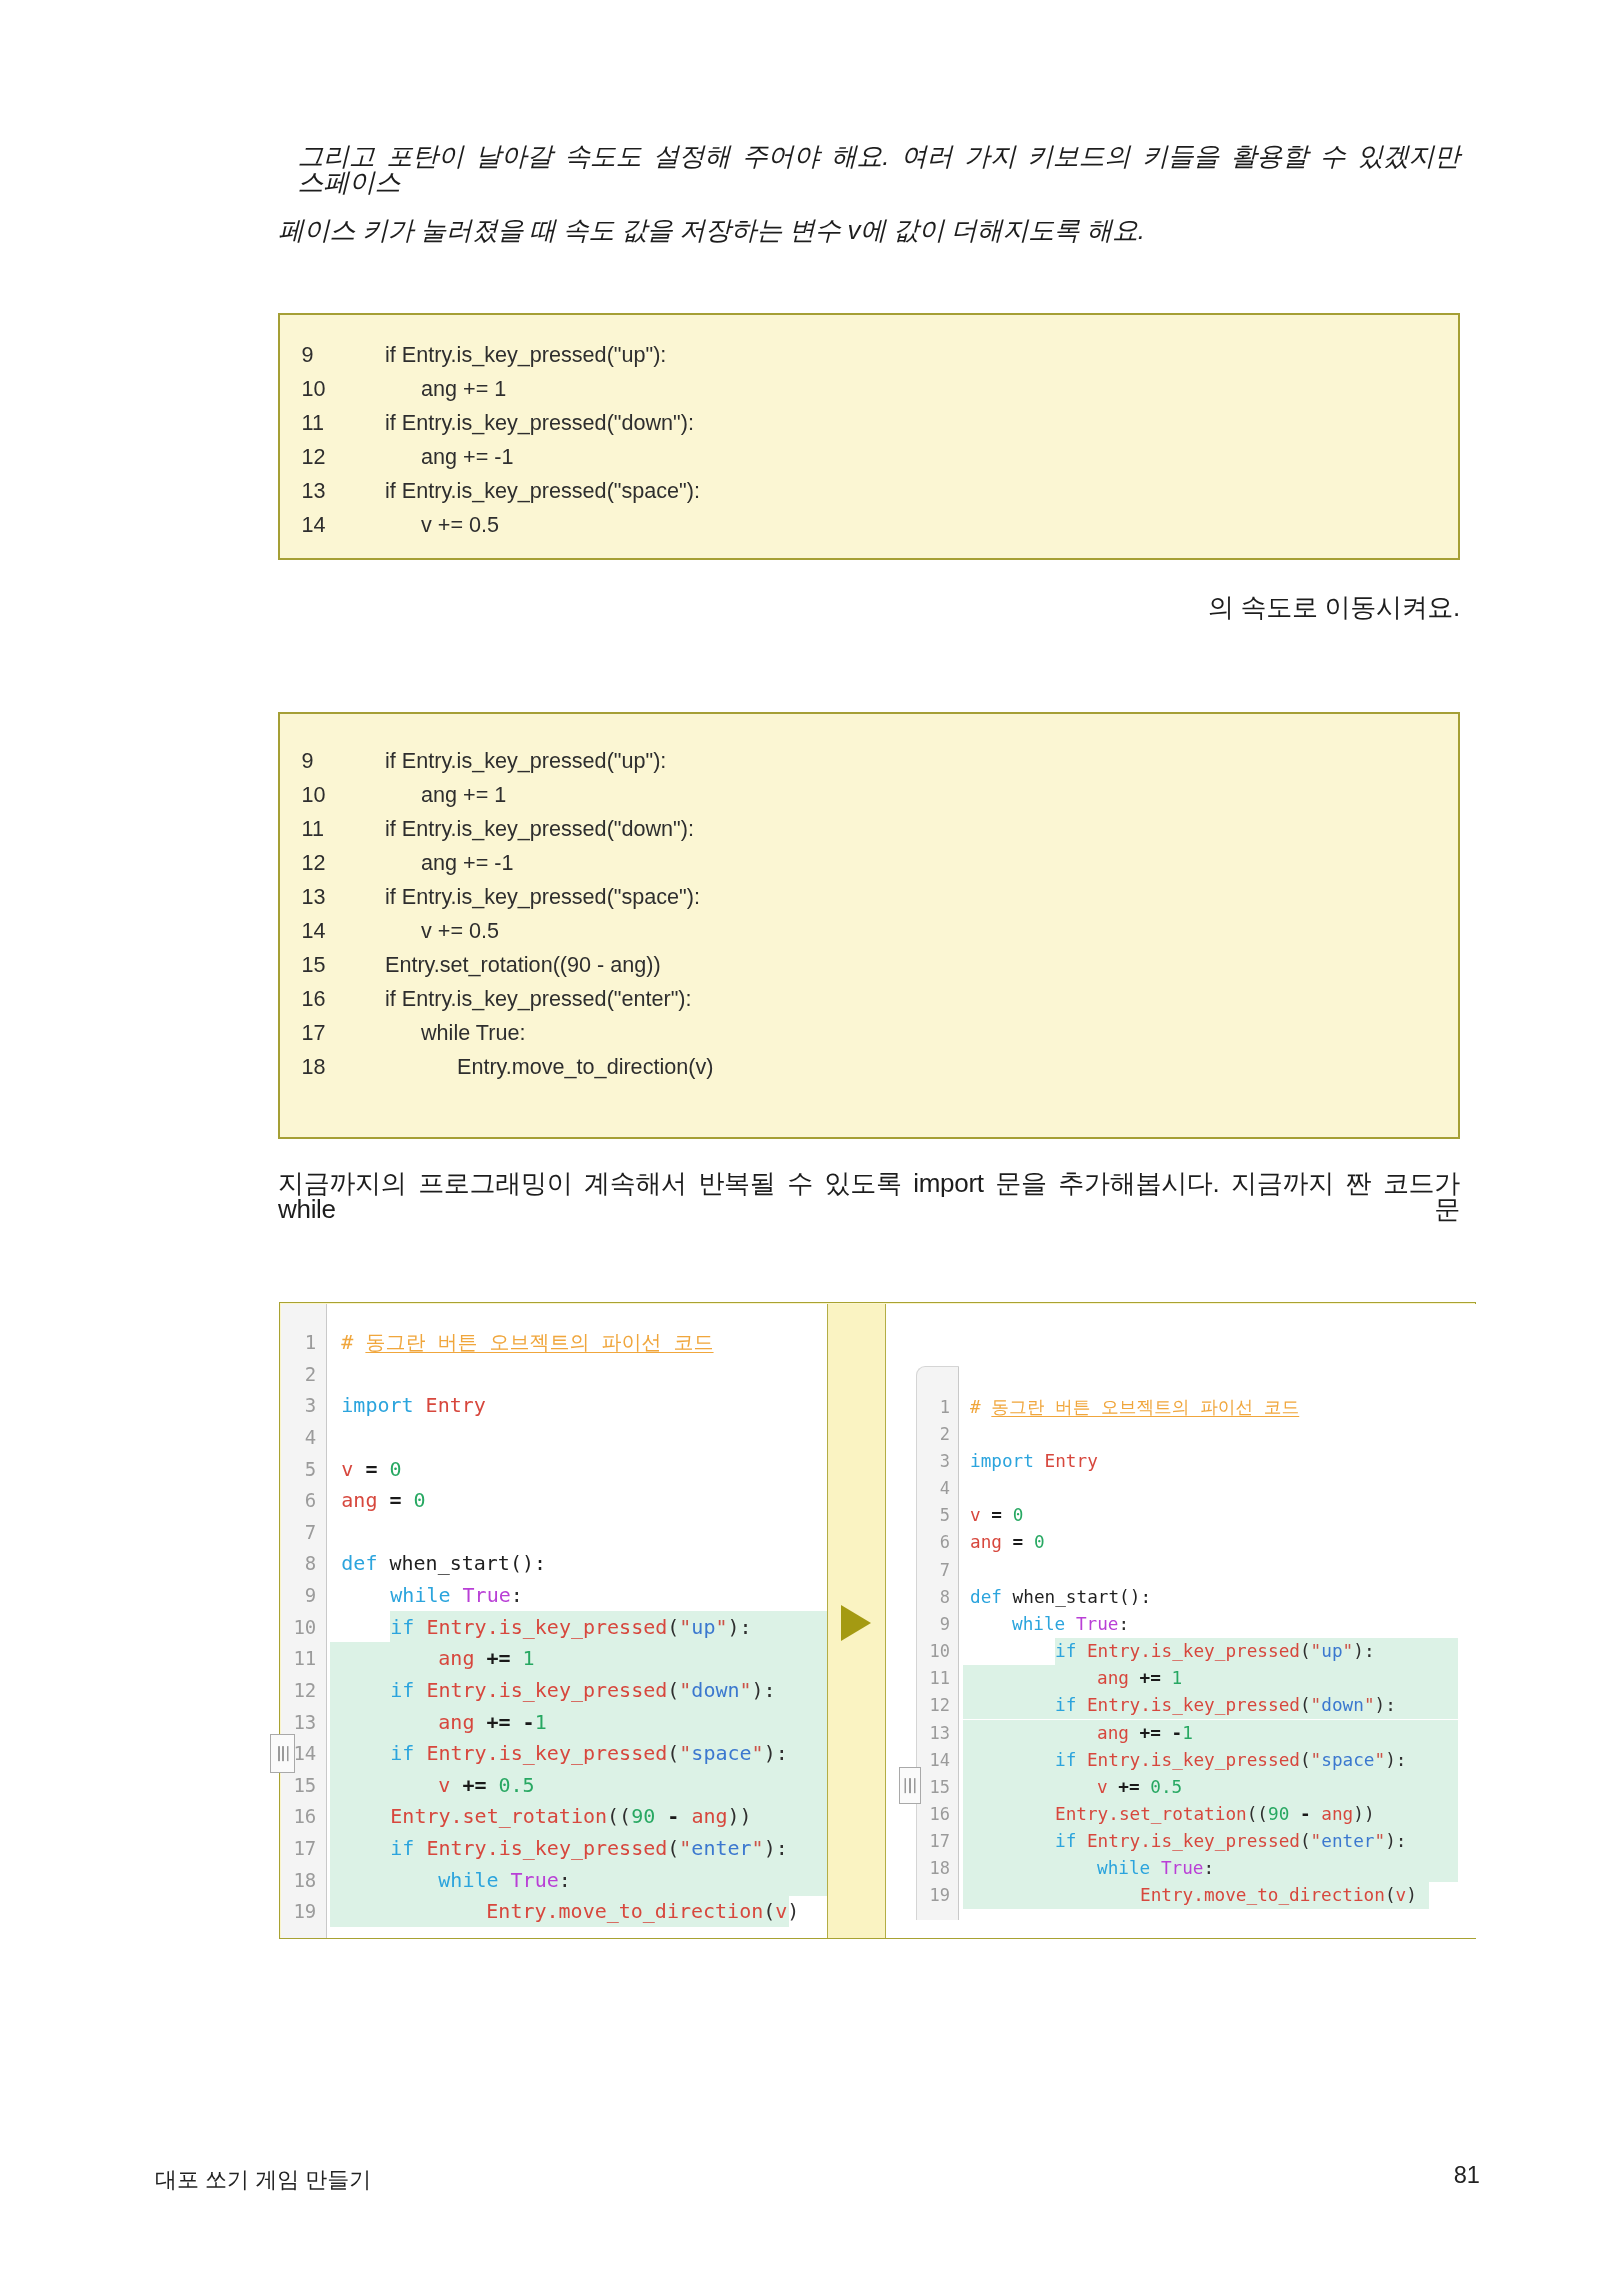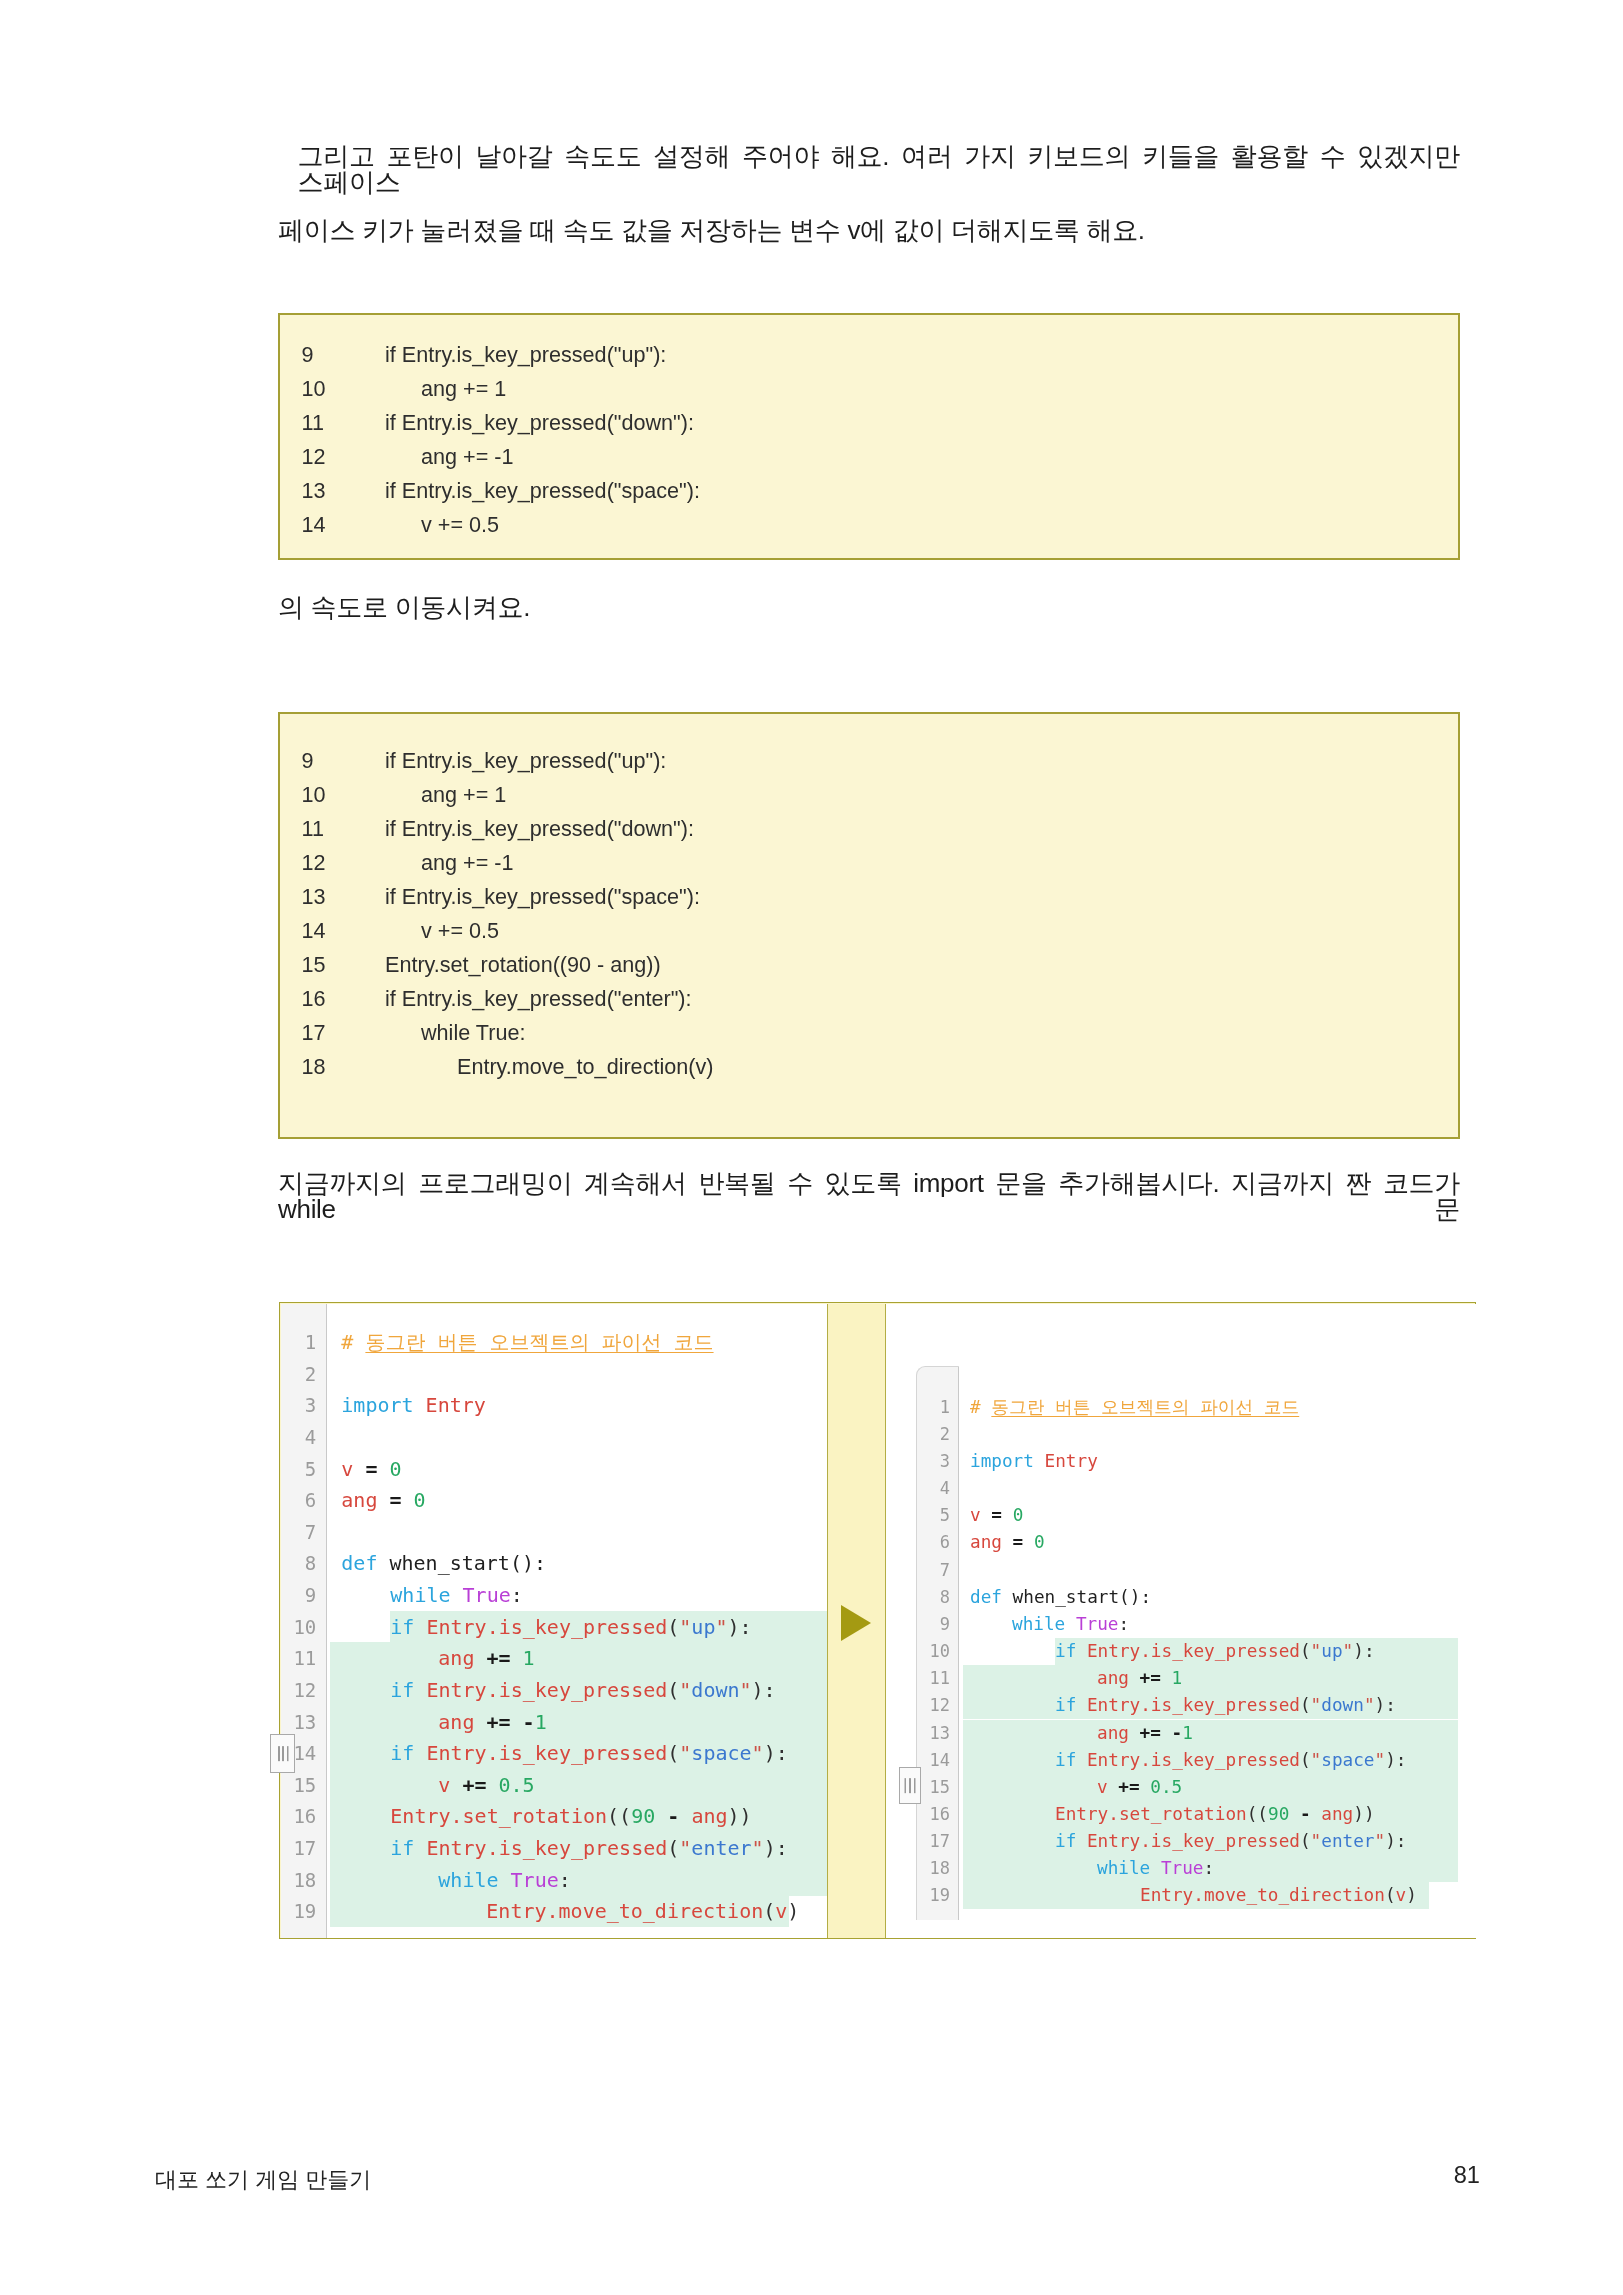--- a/index.html
+++ b/index.html
@@ -4,22 +4,22 @@
 <style>
   html,body{margin:0;padding:0;background:#888;}
   .page{
     position:relative;width:1623px;height:2295px;background:#ffffff;
     font-family:"Liberation Sans","DejaVu Sans",sans-serif;color:#1d1d1d;overflow:hidden;
   }
   
   .para{position:absolute;left:278px;width:1182px;font-size:26px;color:#1d1d1d;letter-spacing:-0.3px;}
   .para .pline{line-height:1;white-space:normal;word-break:keep-all;}
   .para .pline.just{text-align:justify;text-align-last:justify;}
-  #para1{top:143px;}  #para1 .pline{margin-bottom:22px;}
-  #para2{top:594px;}  #para2 .pline{margin-bottom:15.7px;}
+  #para1{top:143px;}  #para1 .pline{margin-bottom:22px;font-style:italic;}
+  #para2{top:594px;}  #para2 .pline{margin-bottom:15.7px;text-align:right;}
   #para3{top:1170px;} #para3 .pline{margin-bottom:17px;}
   
   .codeblock{
     position:absolute;left:278px;width:1182px;box-sizing:border-box;
     background:#fbf6d3;border:2px solid #a59f35;border-top-width:2.6px;
   }
   #block1{top:313px;height:247px;}
   #block2{top:712px;height:427px;}
   .cb-row{position:absolute;left:0;width:100%;height:29px;}
   .cb-num{position:absolute;left:21.6px;top:0;font-size:21.6px;color:#2e2e2e;}

